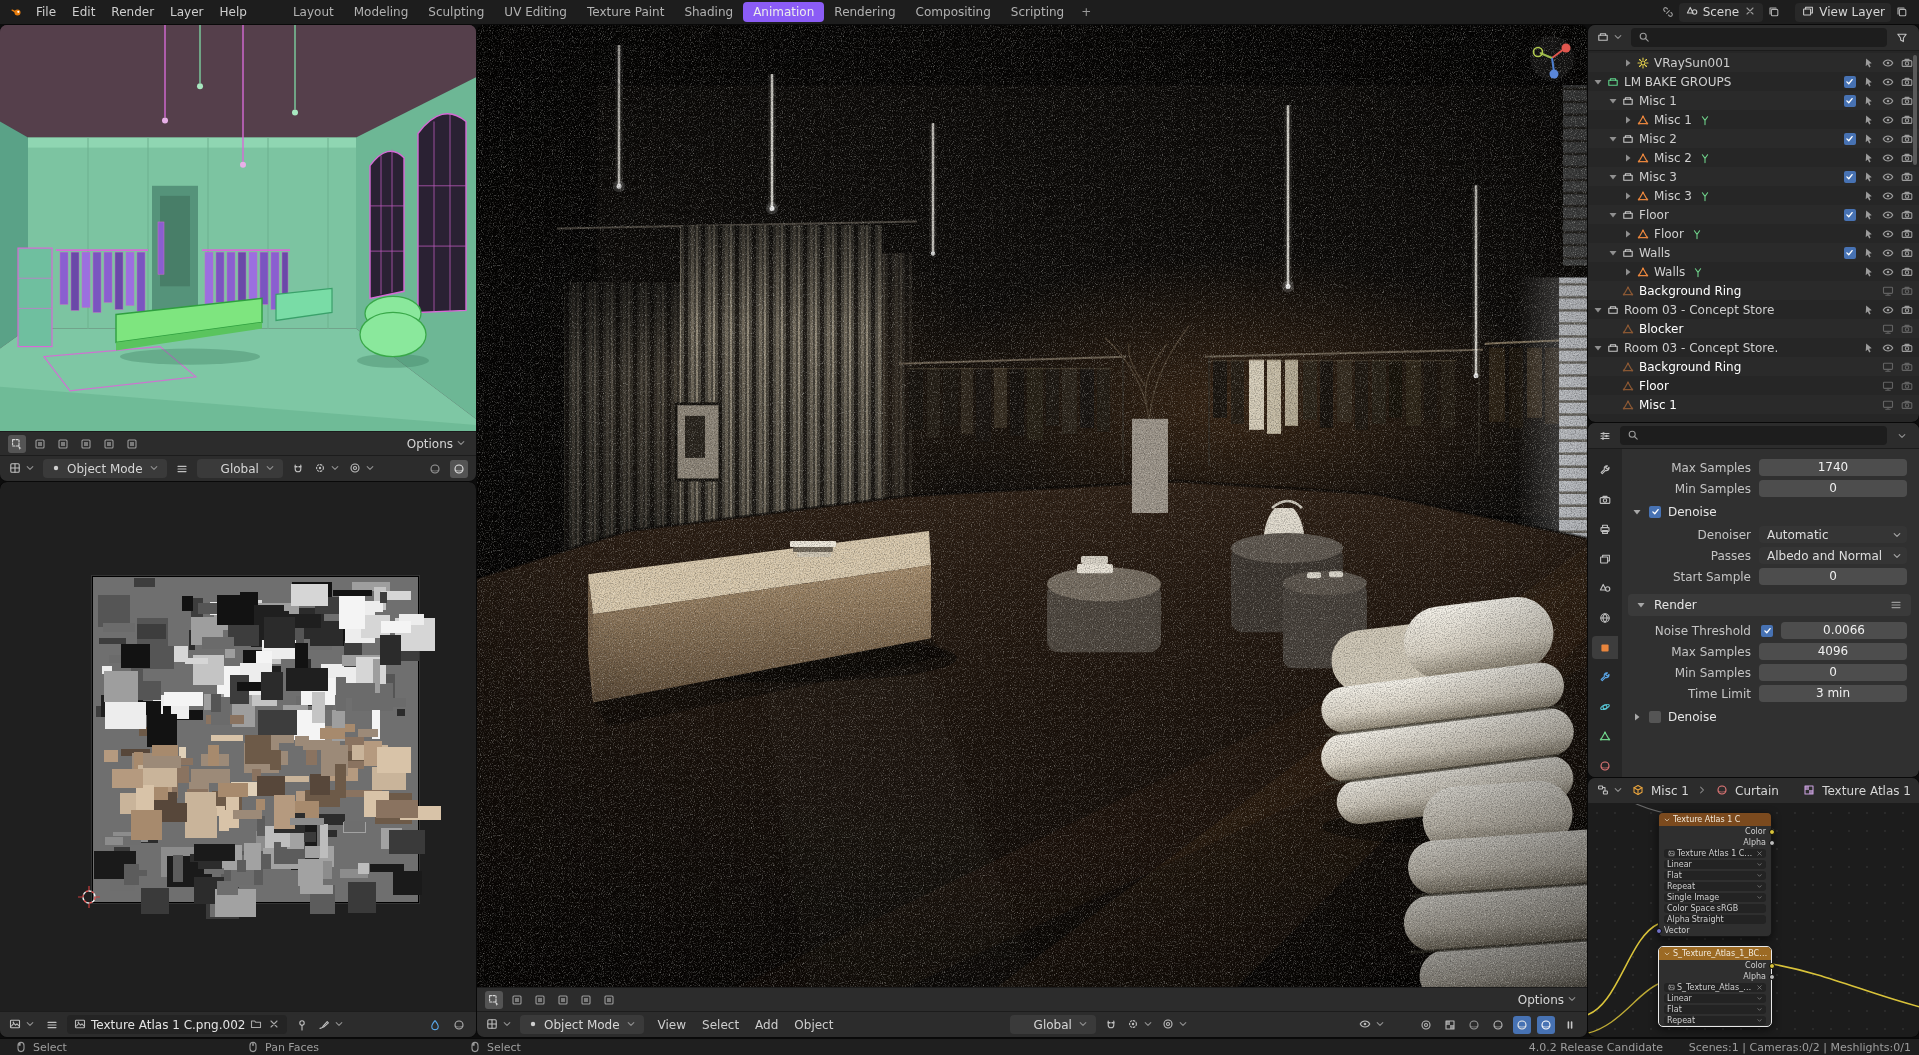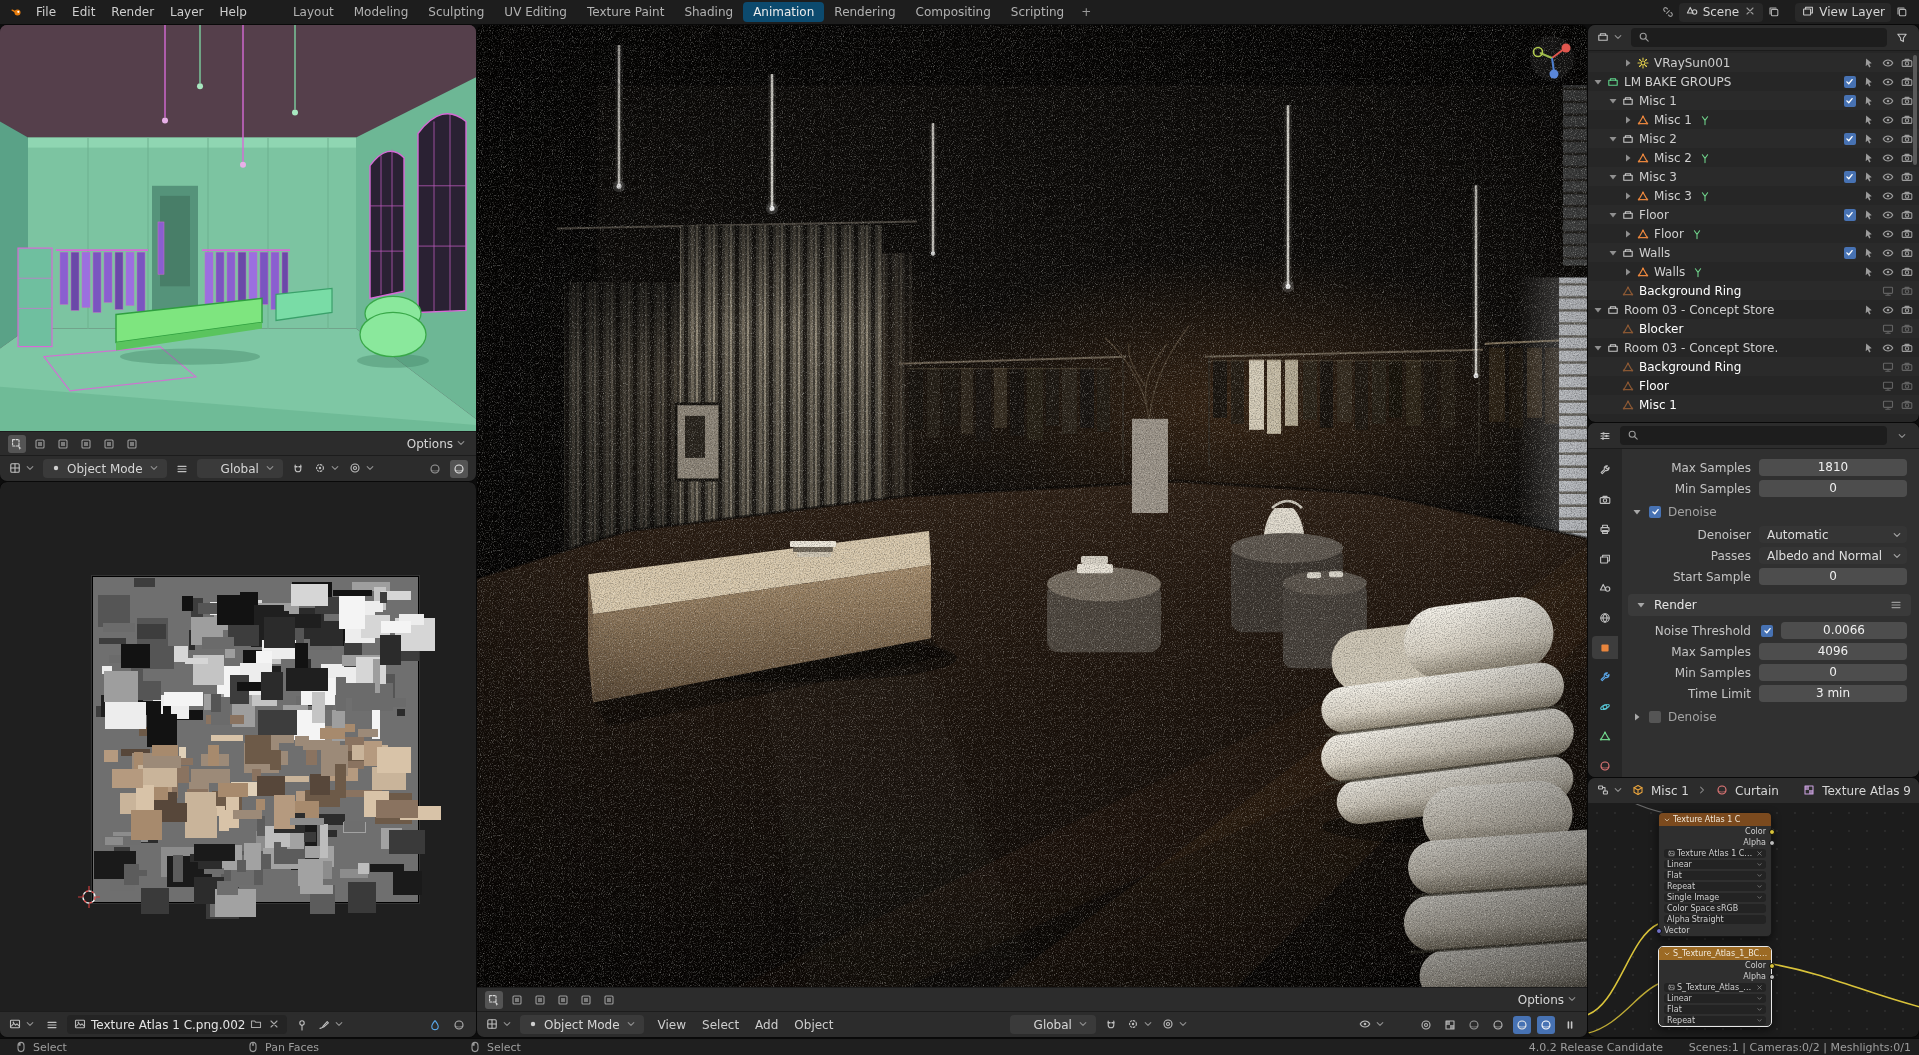--- a/index.html
+++ b/index.html
@@ -5,21 +5,21 @@
 *{margin:0;padding:0;box-sizing:border-box}
 html,body{width:1919px;height:1055px;background:#0d0d0d;font-family:"DejaVu Sans","Liberation Sans",sans-serif;font-size:12px;color:#d6d6d6;overflow:hidden;-webkit-user-select:none;user-select:none}
 .ic{display:inline-flex;width:14px;height:14px;align-items:center;justify-content:center;flex:none;color:#c0c0c0}
 .ic svg{width:12px;height:12px;display:block;stroke:currentColor;fill:none;stroke-width:1.1;stroke-linecap:round;stroke-linejoin:round}
 .spacer{flex:1}
 
 #topbar{position:absolute;left:0;top:0;width:1919px;height:24px;background:#1d1d1d;display:flex;align-items:center;gap:2px;padding:0 8px;z-index:9}
 .menu-item{padding:2px 8px;border-radius:4px;color:#cecece;white-space:nowrap;cursor:default}
 #ws-tabs{display:flex;align-items:center;margin-left:26px}
 .tab{padding:3px 10px;border-radius:4px;color:#b2b2b2;white-space:nowrap}
-.tab.active{background:#0c4a6e;color:#ececec}
+.tab.active{background:#8b5cf6;color:#ececec}
 .tab.addtab{color:#9a9a9a;padding:3px 7px}
 .tb-wdg{display:flex;align-items:center;gap:4px;background:#282828;border-radius:4px;padding:2px 6px;height:19px;white-space:nowrap}
 
 .region{position:absolute;border-radius:7px;overflow:hidden;outline:1px solid #090909;background:#262626}
 #vp-left{left:0;top:25px;width:476px;height:456px;background:#101010}
 #img-editor{left:0;top:482px;width:476px;height:555px;background:#1f1f1f}
 #vp-main{left:477px;top:25px;width:1110px;height:1012px;background:#050505}
 #outliner{left:1588px;top:25px;width:331px;height:397px;background:#262626}
 #props{left:1588px;top:423px;width:331px;height:354px;background:#303030}
 #shader{left:1588px;top:778px;width:331px;height:259px;background:#1c1c1c}
@@ -56,21 +56,21 @@
 #props-tabs{position:absolute;left:0;top:26px;bottom:0;width:34px;background:#262626;display:flex;flex-direction:column;align-items:center;gap:7px;padding-top:10px}
 .ptab{width:26px;height:24px;display:flex;align-items:center;justify-content:center;border-radius:4px 0 0 4px}
 .ptab.active{background:#3d3d3d}
 #props-content{position:absolute;left:34px;top:26px;right:0;bottom:0;padding-top:8px;overflow:hidden}
 .prow{display:flex;align-items:center;height:21px;padding-right:12px}
 .plabel{flex:1;text-align:right;margin-right:8px;color:#c4c4c4;white-space:nowrap}
 .pval{width:148px;background:#4d4d4d;border-radius:4px;height:17px;line-height:17px;text-align:center;color:#f0f0f0;flex:none}
 .pval.narrow{width:126px}
 .pchk{width:16px;display:flex;justify-content:center;margin-right:6px;flex:none}
 .pdrop{width:148px;background:#353535;border-radius:4px;height:17px;display:flex;align-items:center;justify-content:space-between;padding:0 3px 0 8px;color:#dedede;flex:none}
-.psec{display:flex;align-items:center;height:25px;gap:5px;padding-left:8px;color:#a3a3a3}
+.psec{display:flex;align-items:center;height:25px;gap:5px;padding-left:8px;color:#e5e5e5}
 .pseclabel{margin-left:2px}
 .ppanel{display:flex;align-items:center;height:22px;gap:4px;padding:0 8px 0 6px;background:#3a3a3a;border-radius:4px;margin:7px 8px 4px 6px;color:#e4e4e4}
 
 #atlas-wrap{position:absolute;left:92px;top:94px;width:327px;height:327px;background:#6f6f6f;border:1px solid #000;box-shadow:0 0 0 1px #333}
 #atlas-wrap i{position:absolute;display:block}
 #cursor2d{position:absolute;left:78px;top:404px}
 
 #shader-graph{position:absolute;left:0;top:26px;right:0;bottom:0;background-image:radial-gradient(#2a2a2a 1px,transparent 1px);background-size:18px 18px}
 #shader-wires{position:absolute;left:0;top:0;width:331px;height:259px;z-index:1}
 #shader-nodes{position:absolute;left:0;top:0;right:0;bottom:0;z-index:2}
@@ -2144,21 +2144,21 @@
           <svg viewBox="0 0 12 12">
             <circle cx="6" cy="6" r="4"></circle>
             <path d="M2.3 7.2c1.2 1 6.2 1 7.4 0" opacity=".6"></path>
           </svg>
         </span>
       </span>
     </div>
   <div id="props-content">
       <div class="prow">
         <span class="plabel">Max Samples</span>
-        <span class="pval">1810</span>
+        <span class="pval">1740</span>
       </div>
       <div class="prow">
         <span class="plabel">Min Samples</span>
         <span class="pval">0</span>
       </div>
       <div class="psec">
         <span class="ic " style="color:#a8a8a8">
           <svg viewBox="0 0 12 12">
             <path d="M2.5 4h7L6 8.5z" fill="currentColor" stroke="none"></path>
           </svg>
@@ -2450,21 +2450,21 @@
           </svg>
         </span></span>
     <span>Curtain</span>
     <span class="spacer"></span>
     <span><span class="ic " style="color:#c9a0dd">
           <svg viewBox="0 0 12 12">
             <rect x="2" y="2" width="8" height="8"></rect>
             <path d="M2 2h4v4H2zM6 6h4v4H6z" fill="currentColor" stroke="none" opacity=".7"></path>
           </svg>
         </span></span>
-    <span>Texture Atlas 9</span>
+    <span>Texture Atlas 1</span>
   </div>
 </div>
 
 <div id="statusbar">
   <span class="sb-hint" style="left:14px">
       <span class="ic " style="color:#9a9a9a">
         <svg viewBox="0 0 12 12">
           <rect x="3" y="1.4" width="6" height="9.2" rx="3"></rect>
           <path d="M3.2 3.4c.2-1 1.1-1.8 2.4-1.9v3.3H3.2z" fill="currentColor" stroke="none"></path>
         </svg>

